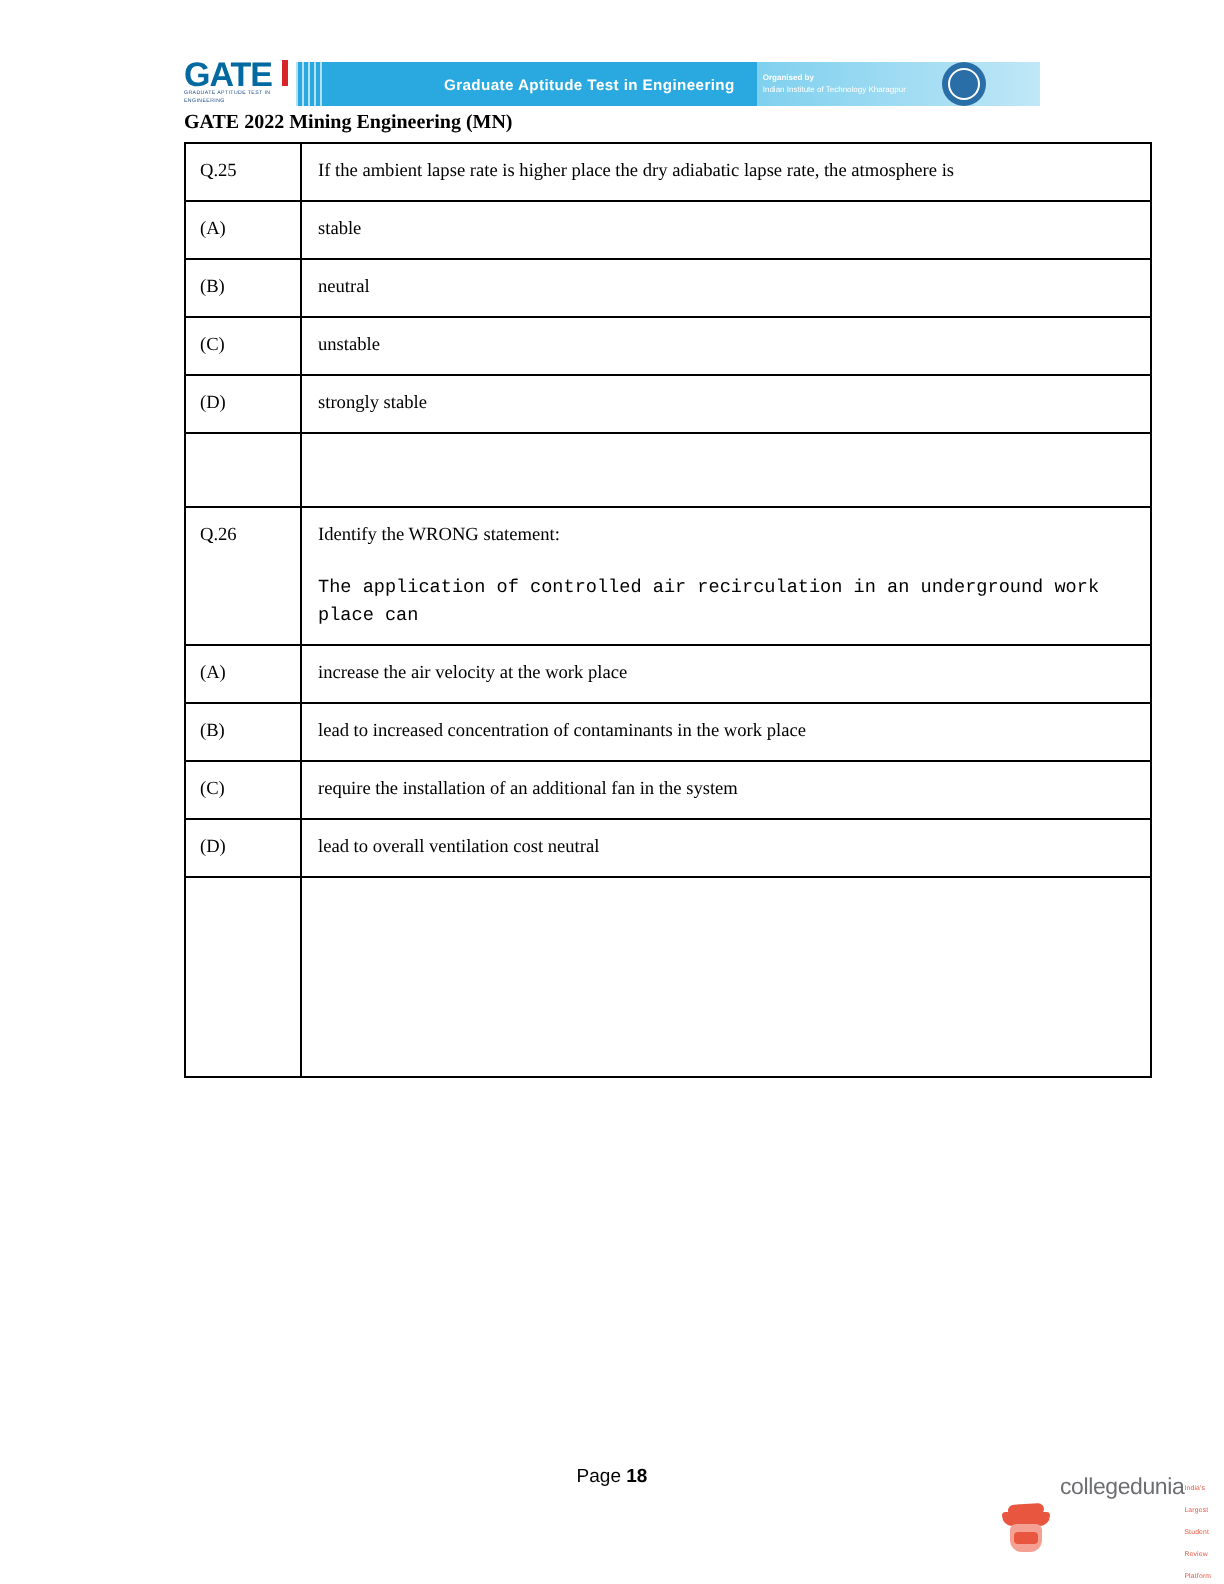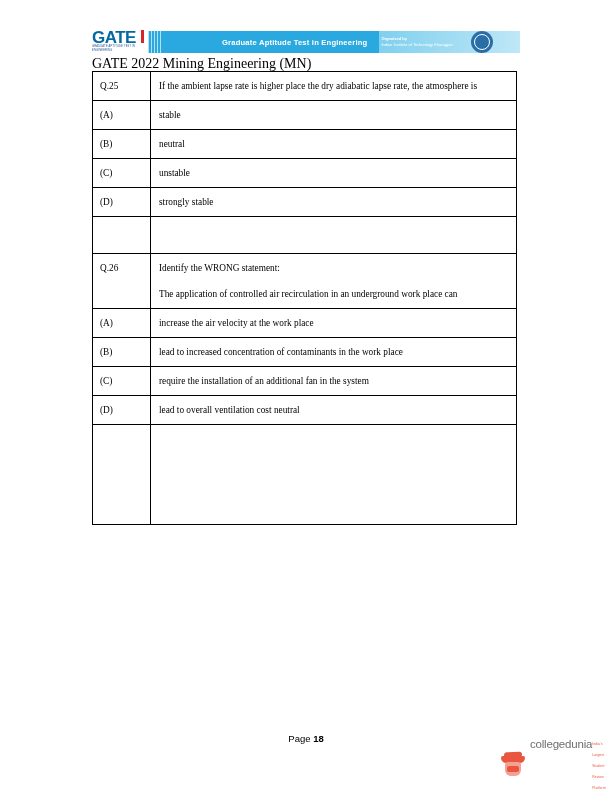--- a/index.html
+++ b/index.html
@@ -126,31 +126,31 @@
     border-radius: 50%;
     border: 1px solid #ffffff;
   }
 
   
   .exam-title {
     position: absolute;
     left: 92px;
     top: 56px;
     font-family: "Liberation Serif", serif;
-    font-weight: normal;
-    font-size: 14px;
+    font-weight: bold;
+    font-size: 10px;
     color: #000;
   }
 
   
   .qtable {
     position: absolute;
     left: 92px;
     top: 71px;
-    width: 425px;
+    width: 484px;
     border-collapse: collapse;
     table-layout: fixed;
   }
   .qtable td {
     border: 1px solid #000000;
     vertical-align: top;
     padding: 7px 8px 7px 8px;
     font-size: 9.3px;
     line-height: 14px;
   }
@@ -163,20 +163,21 @@
     height: 22px;
   }
   .qtable tr.tall-empty td {
     height: 85px;
   }
   .q-line {
     display: block;
   }
   .q-line + .q-line {
     margin-top: 12px;
+    font-family: Liberation Mono, monospace;
   }
 
   
   .footer {
     position: absolute;
     left: 0;
     top: 733px;
     width: 612px;
     text-align: center;
     font-size: 9.5px;

